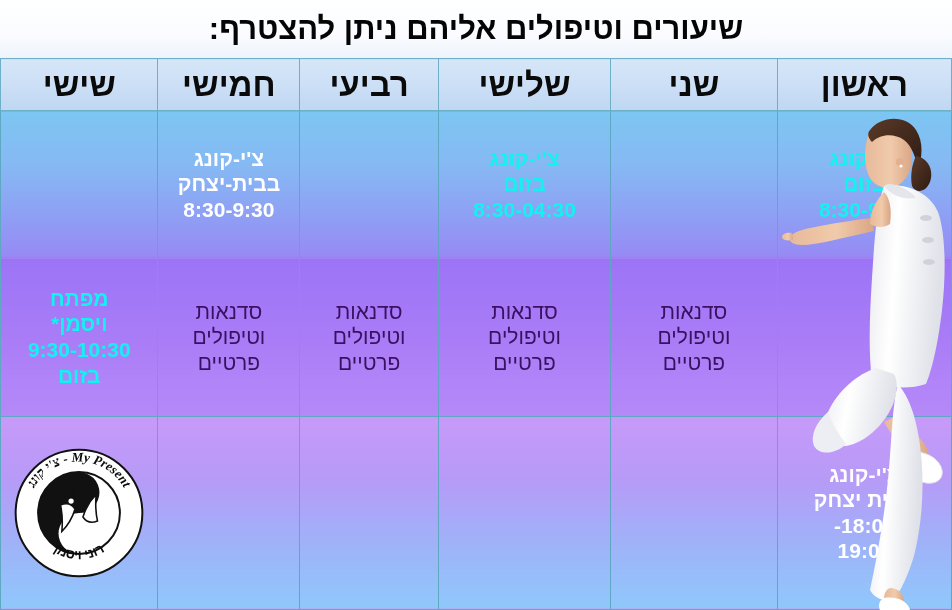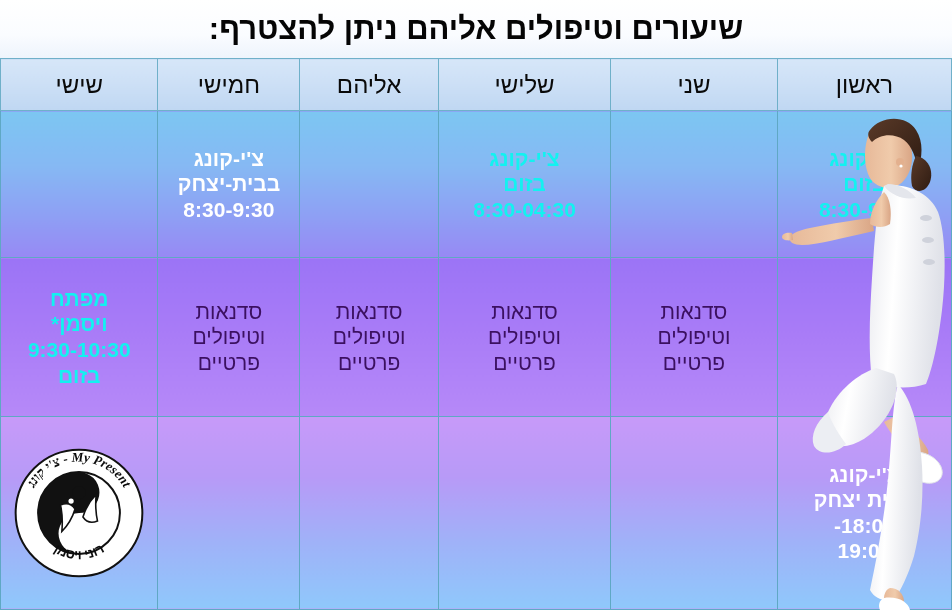--- a/index.html
+++ b/index.html
@@ -70,22 +70,22 @@
   col.c-thu  { width: 136px; }
   col.c-fri  { width: 151px; }
 
   
   .head-row th {
     height: 52px;
     background: linear-gradient(180deg, #d6e6f8 0%, #cde0f6 45%, #bfd7f2 100%);
     border-color: #6fb0c9;
   }
   .head-label {
-    font-size: 24px;
-    font-weight: normal;
+    font-size: 33px;
+    font-weight: bold;
     color: #0a0a0a;
     line-height: 1;
     margin-top: 28px;
   }
 
   
   .row1 td {
     height: 118px;
     background: linear-gradient(180deg, #7cc6f2 0%, #86b8f3 38%, #8e9ff4 72%, #9789f4 100%);
   }
@@ -179,21 +179,21 @@
         <th>
           <span class="head-label">ראשון</span>
         </th>
         <th>
           <span class="head-label">שני</span>
         </th>
         <th>
           <span class="head-label">שלישי</span>
         </th>
         <th>
-          <span class="head-label">אליהם</span>
+          <span class="head-label">רביעי</span>
         </th>
         <th>
           <span class="head-label">חמישי</span>
         </th>
         <th>
           <span class="head-label">שישי</span>
         </th>
       </tr>
     </thead>
 

